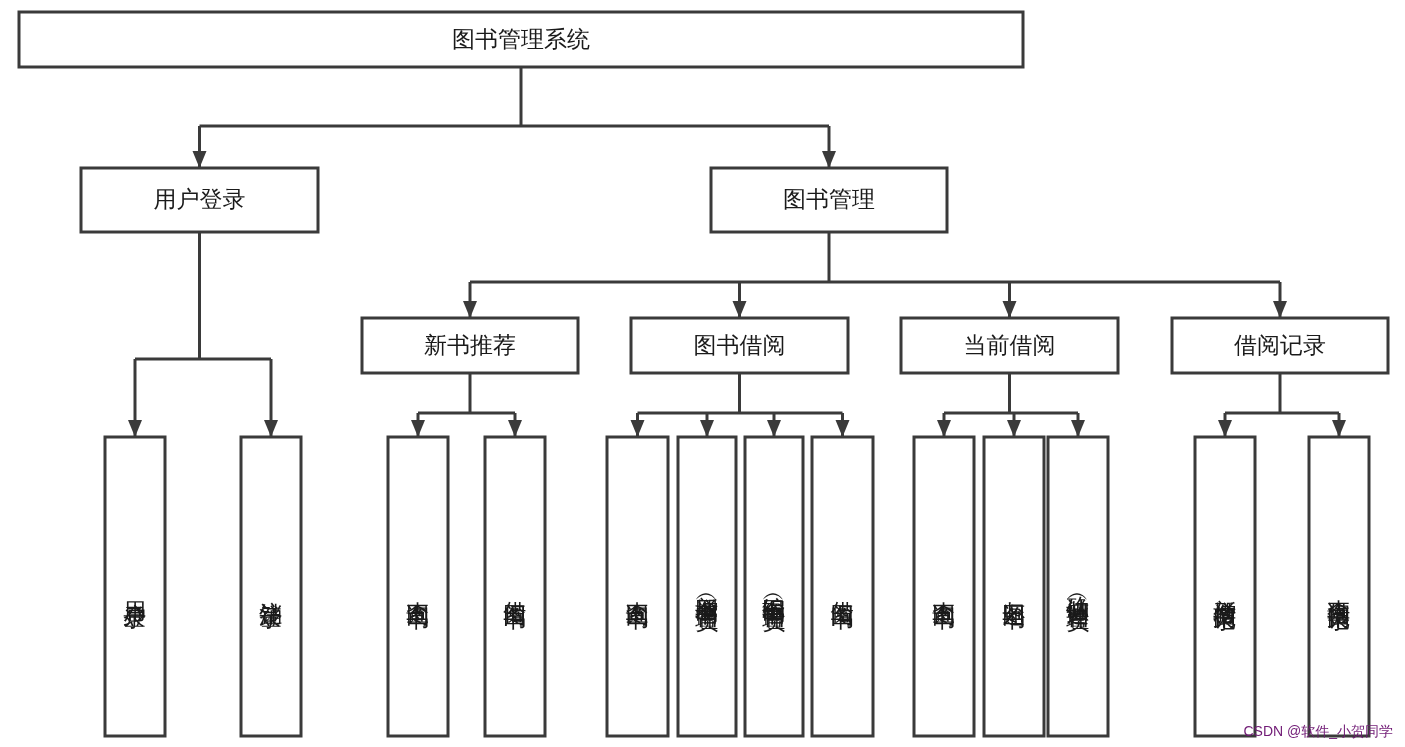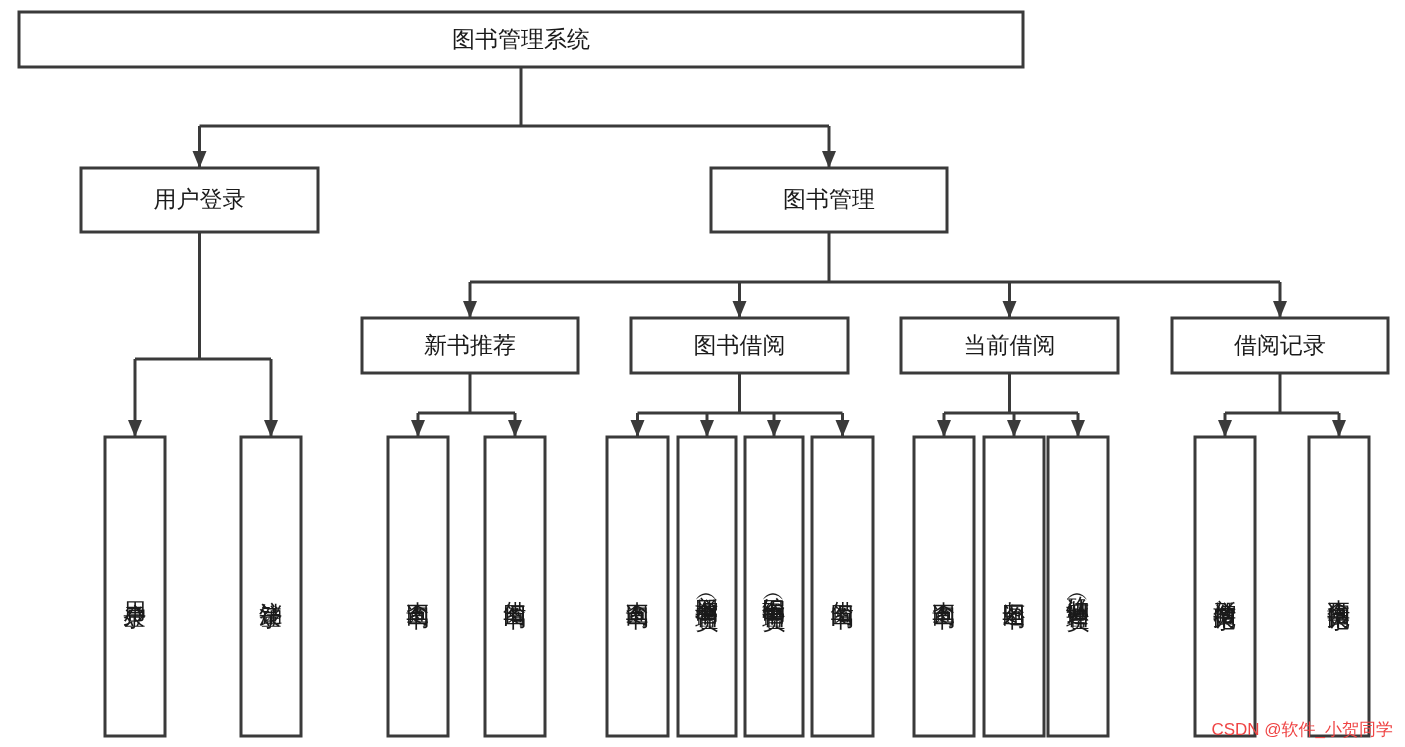--- a/index.html
+++ b/index.html
@@ -54,22 +54,22 @@
     color: #1a1a1a;
     letter-spacing: 2px;
     white-space: nowrap;
     pointer-events: none;
   }
   .watermark {
     position: absolute;
     right: 12px;
     bottom: 6px;
     font-family: "Liberation Sans", "DejaVu Sans", sans-serif;
-    font-size: 17px;
-    color: #ef4444;
+    font-size: 14px;
+    color: #701a75;
     white-space: nowrap;
     pointer-events: none;
   }
 </style>
 </head>
 <body>
 
 <div id="page">
 
   <svg class="diagram" viewBox="0 0 1405 747">

